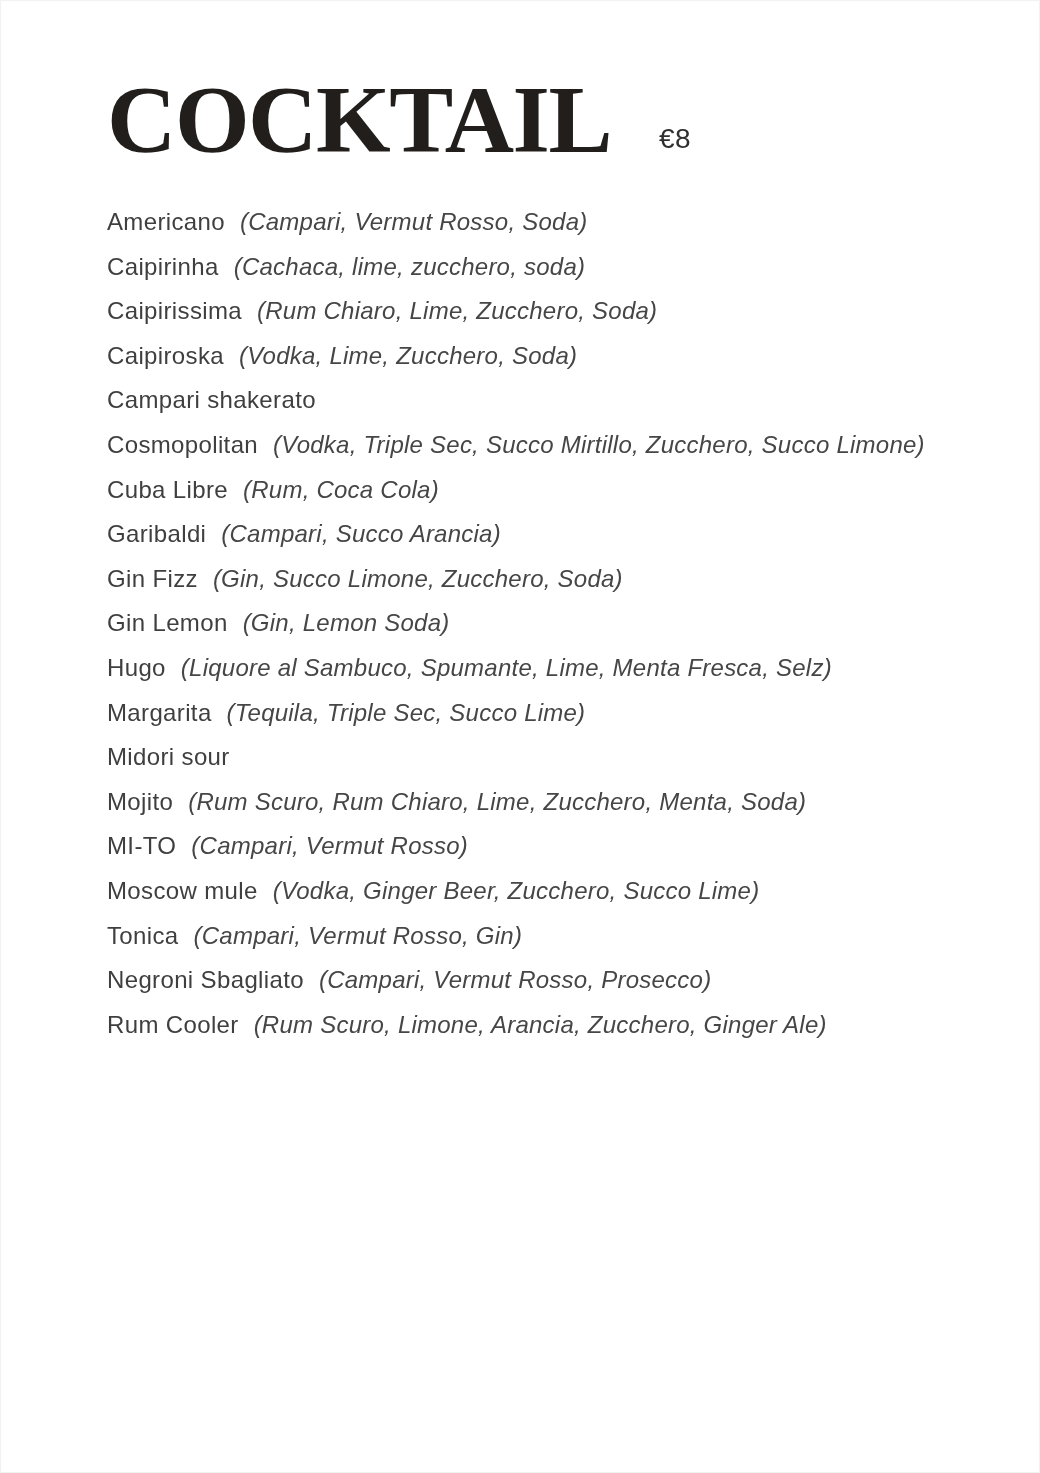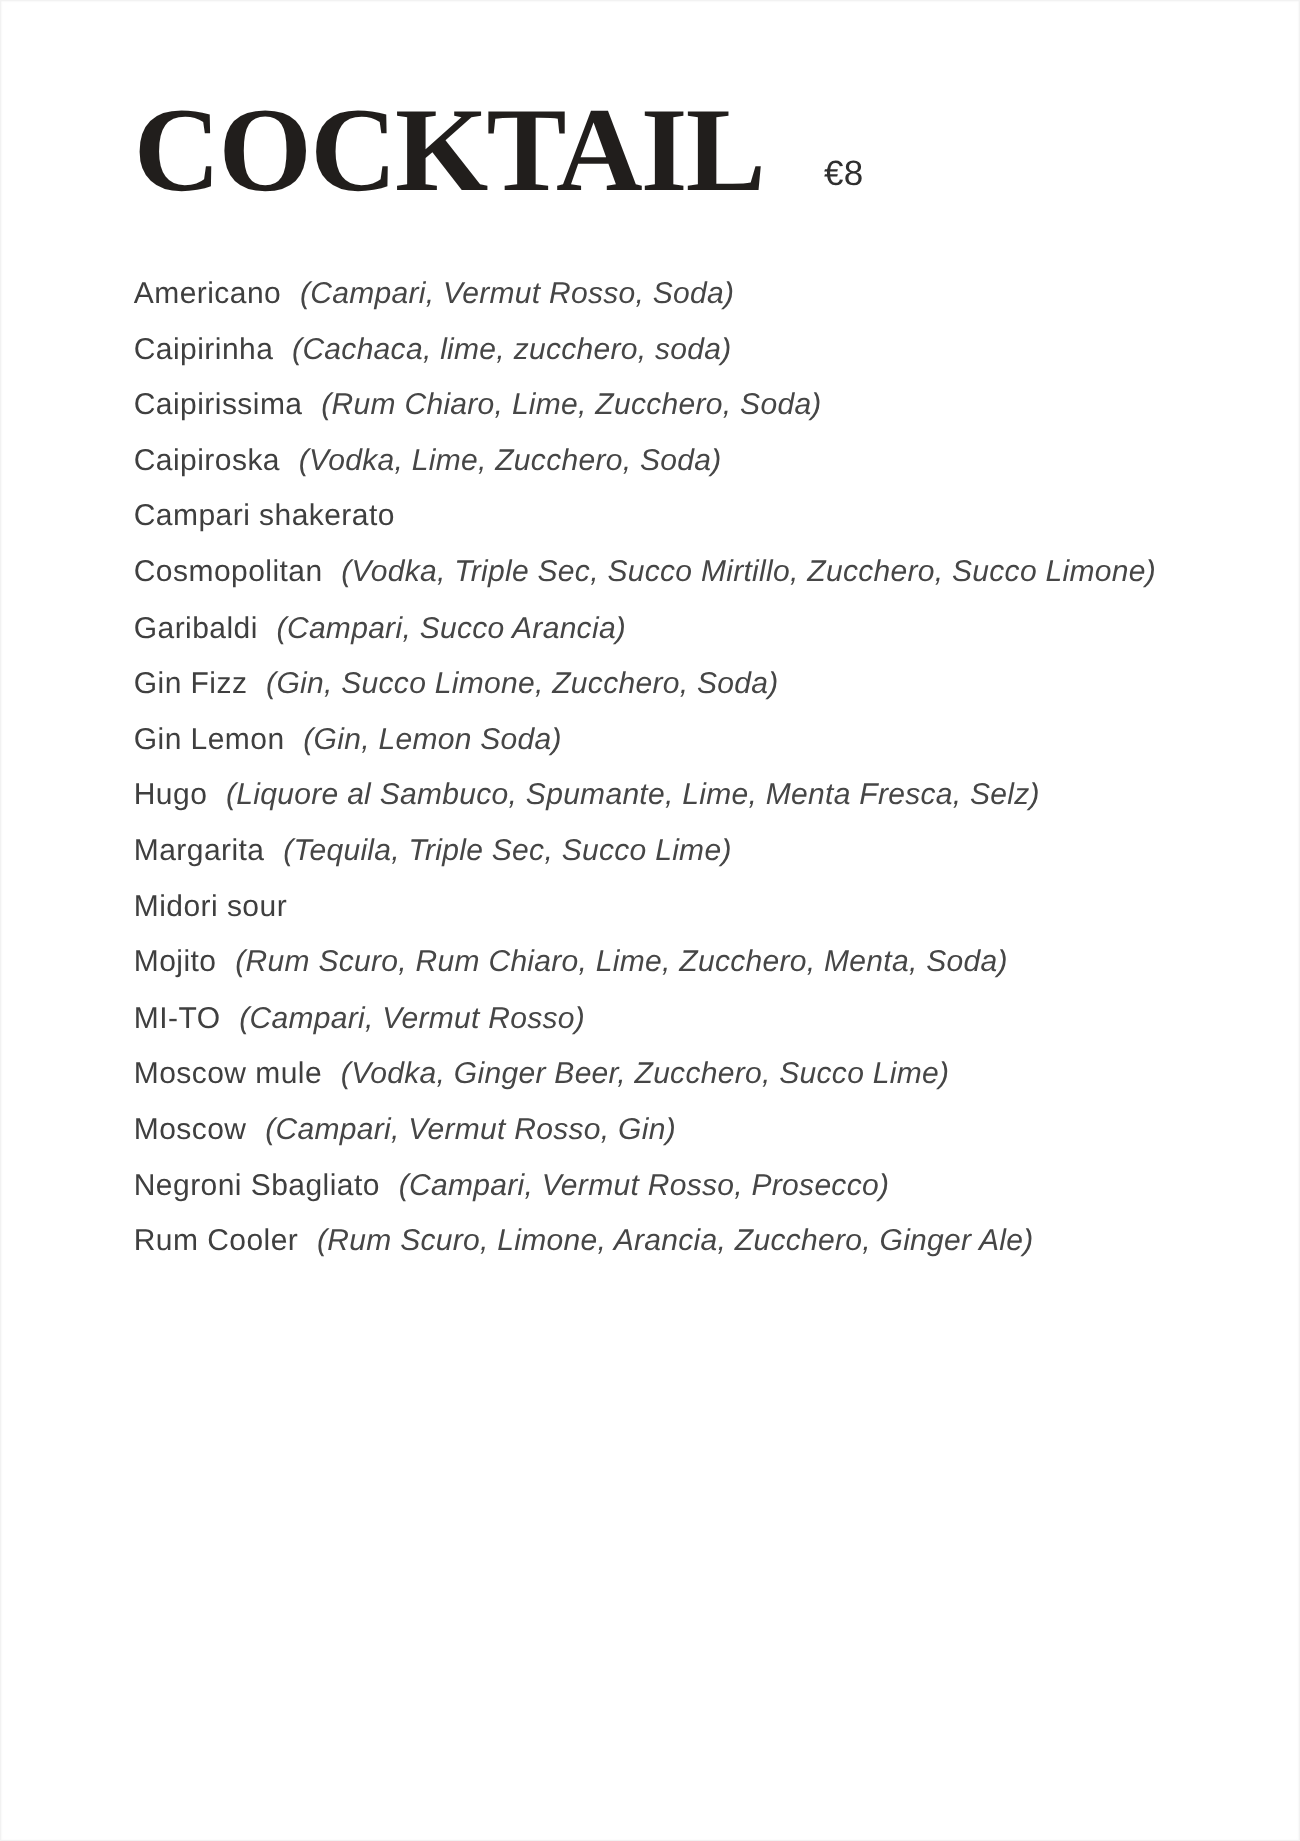--- a/index.html
+++ b/index.html
@@ -34,21 +34,21 @@
     font-family: "Liberation Sans", sans-serif;
     font-size: 28px;
     font-weight: 400;
     color: #2f2f2f;
     margin-left: 48px;
     position: relative;
     top: -4px;
     letter-spacing: 0.01em;
   }
   .menu-list {
-    margin-top: 53px;
+    margin-top: 40px;
     padding-left: 107px;
   }
   .menu-row {
     height: 44.6px;
     display: flex;
     align-items: baseline;
     white-space: nowrap;
   }
   .cocktail-name {
     font-family: "Liberation Sans", "DejaVu Sans", sans-serif;
@@ -95,20 +95,24 @@
         <span class="cocktail-ingredients">(Vodka, Lime, Zucchero, Soda)</span>
       </div>
       <div class="menu-row">
         <span class="cocktail-name">Campari shakerato</span>
       </div>
       <div class="menu-row">
         <span class="cocktail-name">Cosmopolitan</span>
         <span class="cocktail-ingredients">(Vodka, Triple Sec, Succo Mirtillo, Zucchero, Succo Limone)</span>
       </div>
       <div class="menu-row">
+        <span class="cocktail-name">Cuba Libre</span>
+        <span class="cocktail-ingredients">(Rum, Coca Cola)</span>
+      </div>
+      <div class="menu-row">
         <span class="cocktail-name">Garibaldi</span>
         <span class="cocktail-ingredients">(Campari, Succo Arancia)</span>
       </div>
       <div class="menu-row">
         <span class="cocktail-name">Gin Fizz</span>
         <span class="cocktail-ingredients">(Gin, Succo Limone, Zucchero, Soda)</span>
       </div>
       <div class="menu-row">
         <span class="cocktail-name">Gin Lemon</span>
         <span class="cocktail-ingredients">(Gin, Lemon Soda)</span>
@@ -130,21 +134,21 @@
       </div>
       <div class="menu-row">
         <span class="cocktail-name">MI-TO</span>
         <span class="cocktail-ingredients">(Campari, Vermut Rosso)</span>
       </div>
       <div class="menu-row">
         <span class="cocktail-name">Moscow mule</span>
         <span class="cocktail-ingredients">(Vodka, Ginger Beer, Zucchero, Succo Lime)</span>
       </div>
       <div class="menu-row">
-        <span class="cocktail-name">Moscow</span>
+        <span class="cocktail-name">Tonica</span>
         <span class="cocktail-ingredients">(Campari, Vermut Rosso, Gin)</span>
       </div>
       <div class="menu-row">
         <span class="cocktail-name">Negroni Sbagliato</span>
         <span class="cocktail-ingredients">(Campari, Vermut Rosso, Prosecco)</span>
       </div>
       <div class="menu-row">
         <span class="cocktail-name">Rum Cooler</span>
         <span class="cocktail-ingredients">(Rum Scuro, Limone, Arancia, Zucchero, Ginger Ale)</span>
       </div>

